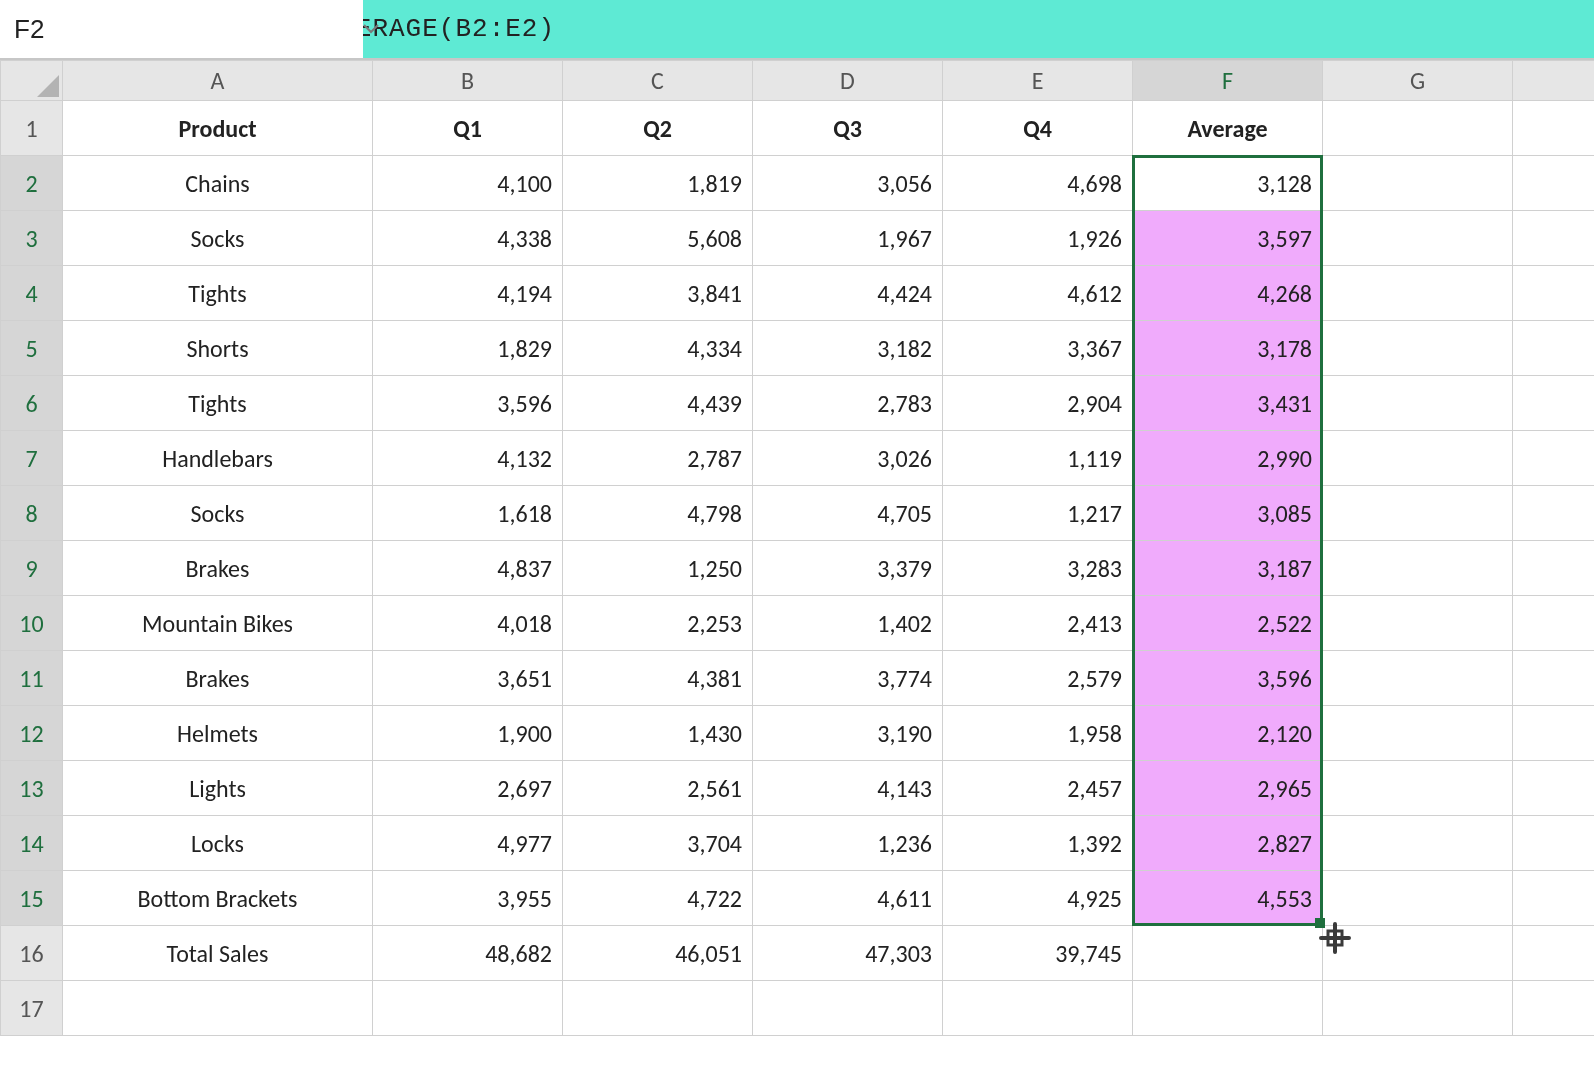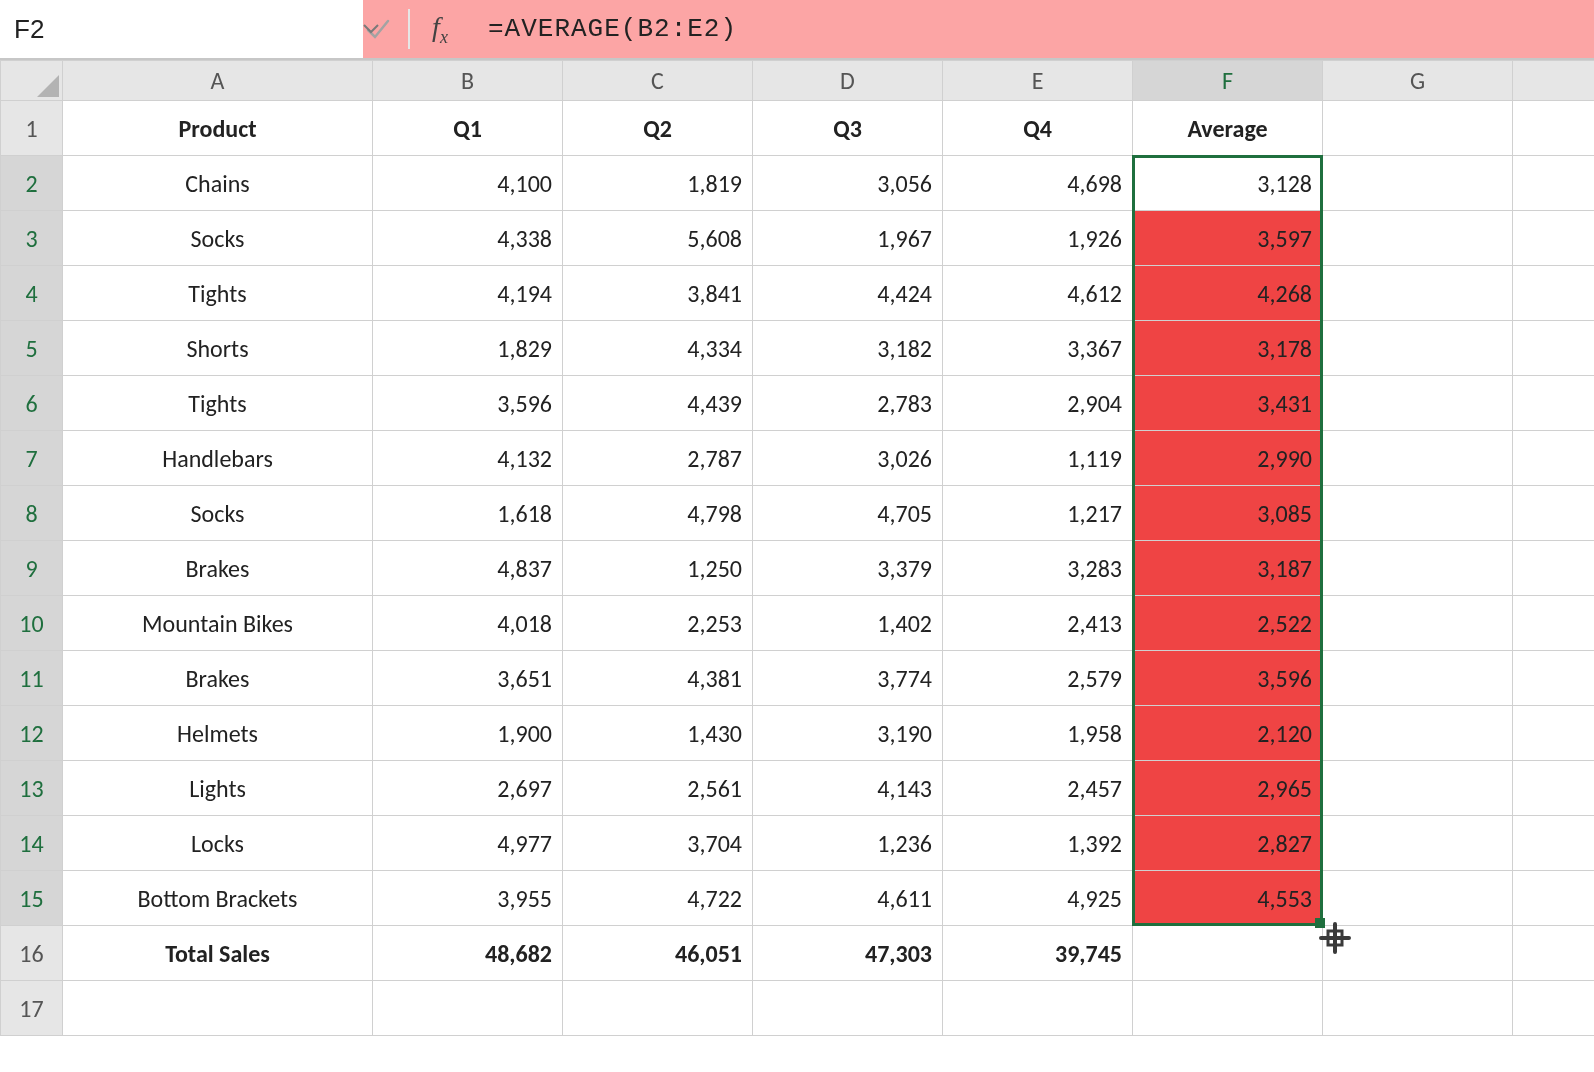--- a/index.html
+++ b/index.html
@@ -11,21 +11,21 @@
     user-select: none;
     overflow: hidden;
   }
 
   
   .fbar {
     display: flex;
     align-items: stretch;
     height: 60px;
     border-bottom: 2px solid #c7c7c7;
-    background: #fca5a5;
+    background: #5eead4;
   }
   .namebox-wrap {
     width: 288px;
     position: relative;
     border-right: 2px solid #c7c7c7;
     display: flex;
     align-items: center;
   }
   .namebox {
     flex: 1;
@@ -129,33 +129,33 @@
     position:absolute;
     right:3px; bottom:3px;
     width:0;height:0;
     border-left:22px solid transparent;
     border-bottom:22px solid #b3b3b3;
   }
 
   td.text { text-align: center; }
   td.num  { text-align: right; font-variant-numeric: tabular-nums; }
   td.bold, th .bold { font-weight: 700; }
-  .row-bold td { font-weight:700; }
+  .row-bold td { font-weight:400; }
 
   
   .cA { width: 310px; }
   .cB, .cC, .cD, .cE, .cF { width: 190px; }
   .cG, .cH { width: 190px; }
 
   
   th.colhdr.sel { background:#d6d6d6; color:#1f6f3e; }
   th.rowhdr.sel-row { background:#d6d6d6; color:#1f6f3e; }
 
   
-  .sel-cell { background:#ef4444; }
+  .sel-cell { background:#f0abfc; }
   .sel-cell.active { background:#ffffff;border-radius:14px; }
 
   
   .sel-outline {
     position:absolute;
     border:3px solid #1f6f3e;
     pointer-events:none;
   }
   .fill-handle{
     position:absolute;
@@ -181,36 +181,20 @@
 <div class="fbar">
   <div class="namebox-wrap">
     <input class="namebox" value="F2" style="">
     <div class="namebox-dd">
       <svg viewBox="0 0 16 10">
         <path d="M1 1 L8 8 L15 1" fill="none" stroke="#7a7a7a" stroke-width="2"></path>
       </svg>
     </div>
   </div>
 
-  <div class="fx-block">
-    <div class="fx-btn" title="Cancel">
-      <svg viewBox="0 0 28 28">
-        <path d="M5 5 L23 23 M23 5 L5 23" stroke-width="2.5" stroke-linecap="round" fill="none"></path>
-      </svg>
-    </div>
-    <div class="fx-btn" title="Enter">
-      <svg viewBox="0 0 28 28">
-        <path d="M4 15 L11 22 L24 6" stroke-width="2.5" stroke-linecap="round" fill="none"></path>
-      </svg>
-    </div>
-    <div class="fx-sep"></div>
-    <div class="fx-btn fx-glyph">
-      <span>f<sub style="font-size:18px">x</sub></span>
-    </div>
-  </div>
 
   <div class="formula-input">=AVERAGE(B2:E2)</div>
 </div>
 
 <div class="sheet">
   <table>
     <colgroup>
       <col style="width:62px">
       <col class="cA">
         <col class="cB">

